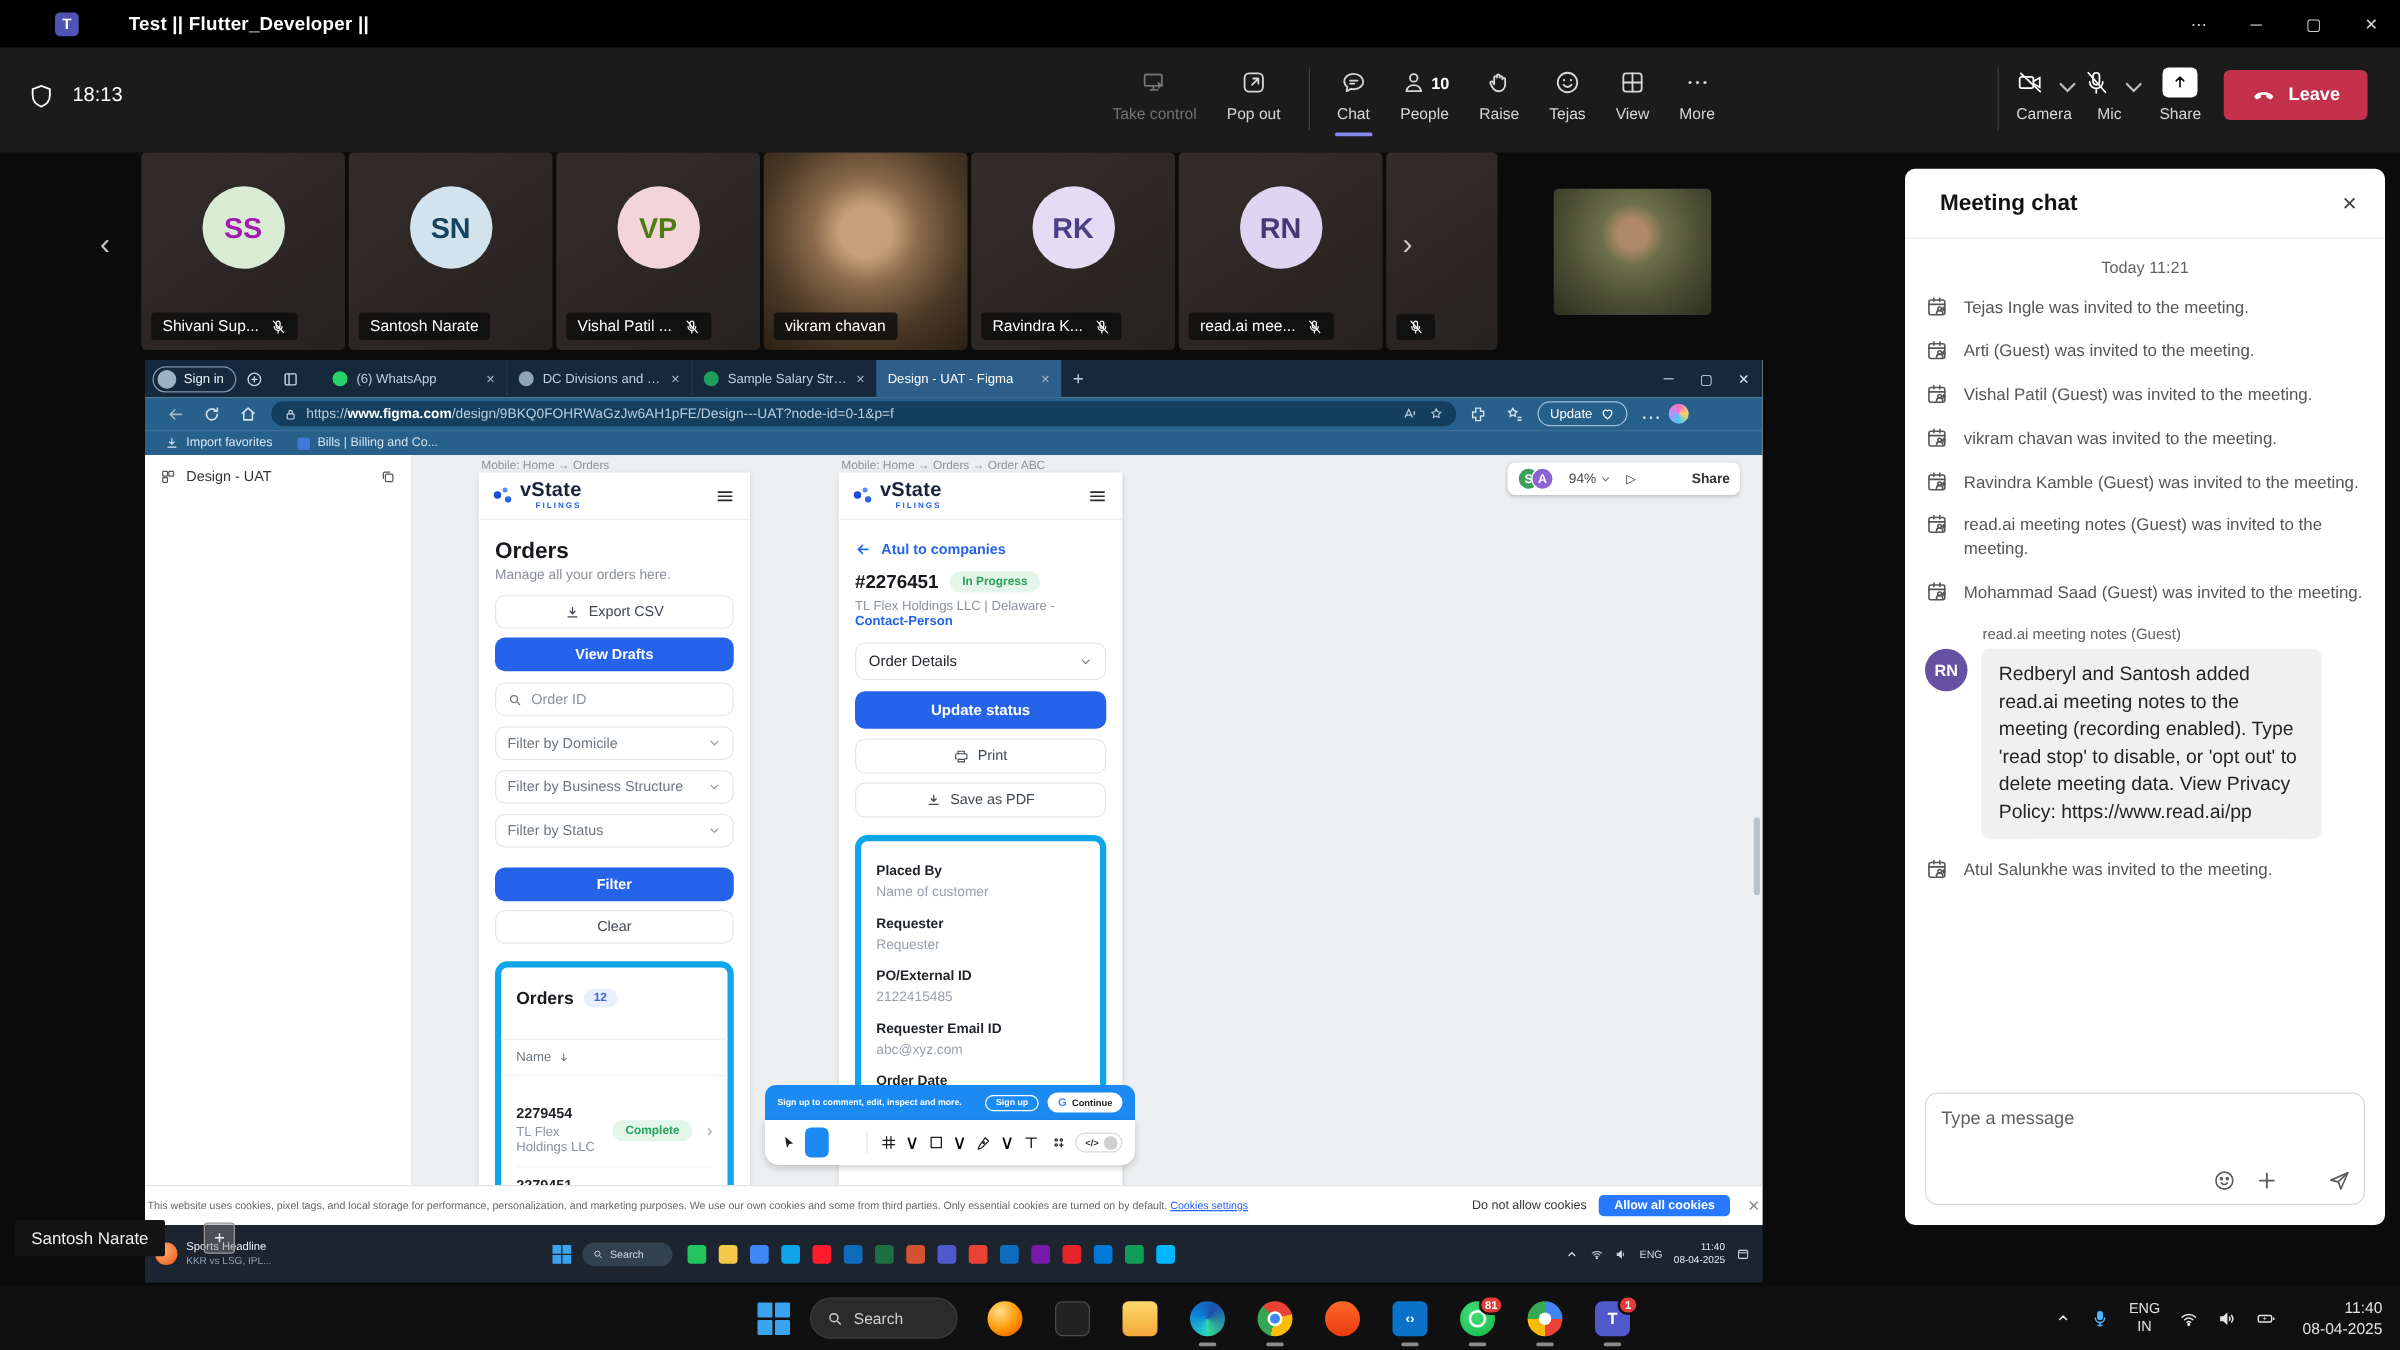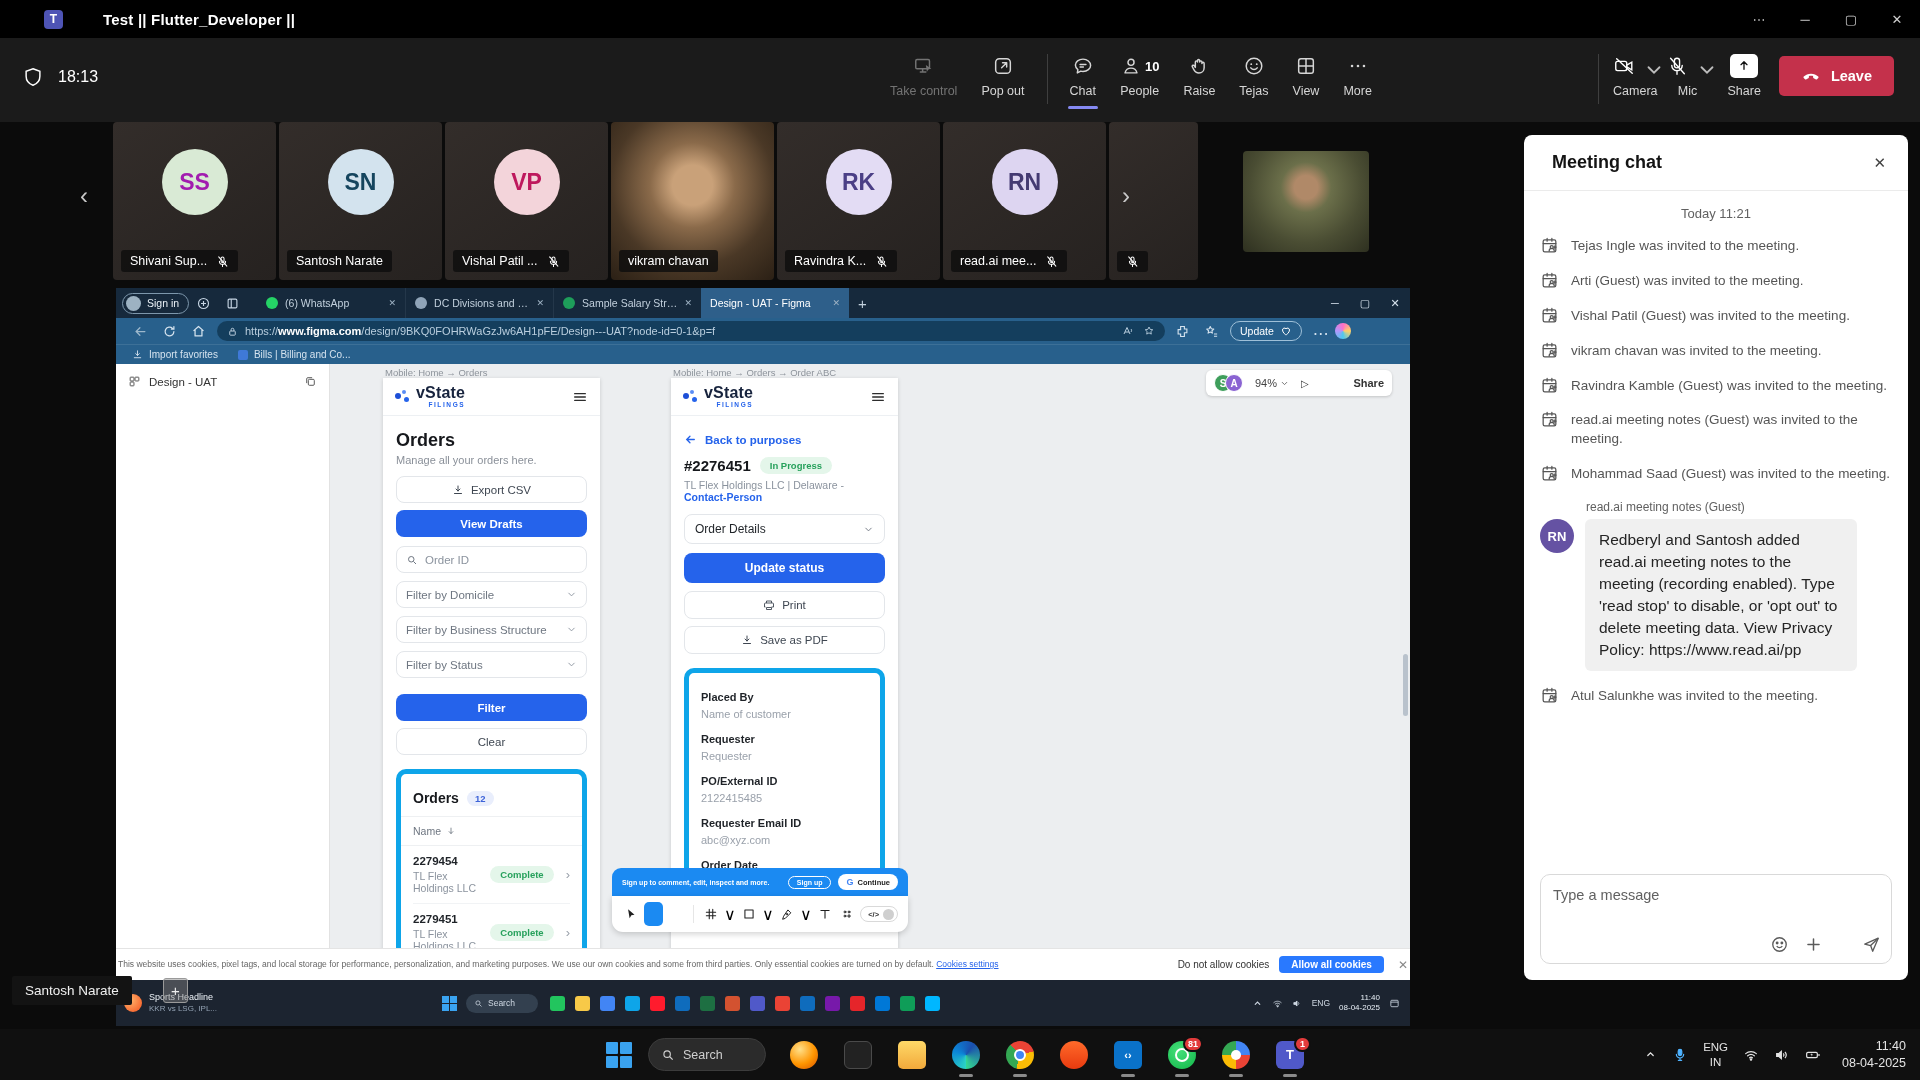--- a/index.html
+++ b/index.html
@@ -107,21 +107,21 @@
 .btn-o svg{width:12px;height:12px}
 .btn-b{height:27px;background:#2563eb;border-radius:8px;display:flex;align-items:center;justify-content:center;font-size:11.5px;font-weight:700;color:#fff;margin-bottom:7px}
 .inp{height:27px;border:1px solid #e3e6ea;border-radius:8px;display:flex;align-items:center;gap:7px;padding:0 9px;font-size:11.5px;color:#8b939e;margin:9px 0 8px}
 .inp svg{width:12px;height:12px;color:#6e7681}
 .dd{height:27px;border:1px solid #e3e6ea;border-radius:8px;display:flex;align-items:center;justify-content:space-between;padding:0 9px;font-size:11.5px;color:#6e7681;margin-bottom:8px;background:#fff}
 .dd svg{width:11px;height:11px;color:#8b939e}
 .gap8{height:8px}
 .card{border:5px solid #0ea5e9;border-radius:10px;background:#fff;margin-top:14px;padding:12px 12px 0}
 .card-h{display:flex;align-items:center;gap:8px;font-size:14px;font-weight:700;color:#16181c;padding:4px 0 10px}
 .badge12{background:#e9eefc;color:#3d63d8;font-size:9.5px;font-weight:700;padding:2px 8px;border-radius:9px}
-.col-h{border-top:1px solid #eef0f2;border-bottom:1px solid #eef0f2;margin:0 -12px;padding:8px 12px;font-size:10.5px;color:#6e7681;display:flex;align-items:center;gap:5px}
+.col-h{border-top:1px solid #eef0f2;border-bottom:1px solid #eef0f2;margin:15px -12px;padding:8px 12px;font-size:10.5px;color:#6e7681;display:flex;align-items:center;gap:5px}
 .orow{display:flex;align-items:center;padding:9px 0;border-bottom:1px solid #f1f3f5}
 .orow .oid{font-size:11.5px;font-weight:700;color:#1f2328}
 .orow .ocomp{font-size:10.5px;color:#8b939e;margin-top:3px}
 .pill-g{background:#e4f6ea;color:#27a15c;font-size:9.5px;font-weight:700;padding:3px 10px;border-radius:10px;margin-left:auto}
 .orow .och{color:#9aa1ab;font-size:13px;margin-left:12px}
 .back{display:flex;align-items:center;gap:8px;color:#2563eb;font-size:11.5px;font-weight:700;margin:9px 0 11px}
 .ordline{display:flex;align-items:center;gap:9px;margin-bottom:5px}
 .ordno{font-size:15px;font-weight:800;color:#16181c}
 .comp{font-size:10.5px;color:#8b939e;margin-bottom:11px}
 .comp .lnk{color:#2563eb;font-weight:600}
@@ -423,21 +423,21 @@
             </span>
           </div>
         </div>
         <div class="tile">
           <div class="av" style="background: rgb(211, 227, 238); color: rgb(21, 69, 94);">SN</div>
           <div class="chip">
             <span>Santosh Narate</span>
           </div>
         </div>
         <div class="tile">
-          <div class="av" style="background: rgb(243, 212, 218); color: #be185d;">VP</div>
+          <div class="av" style="background: rgb(243, 212, 218); color: #4d7c0f;">VP</div>
           <div class="chip">
             <span>Vishal Patil ...</span>
             <span style="color: rgb(255, 255, 255);">
               <svg viewBox="0 0 24 24" fill="none" stroke="currentColor" stroke-width="1.9" stroke-linecap="round" stroke-linejoin="round">
                 <rect x="9.2" y="3.5" width="5.6" height="10.5" rx="2.8"></rect>
                 <path d="M6.3 11.5a5.7 5.7 0 0011.4 0M12 17.5V21"></path>
                 <path d="M5 3.5l15 17"></path>
               </svg>
             </span>
           </div>
@@ -753,21 +753,21 @@
                 <svg viewBox="0 0 24 24" fill="none" stroke="currentColor" stroke-width="2" stroke-linecap="round">
                   <path d="M4 7h16M4 12h16M4 17h16"></path>
                 </svg>
               </span>
           </div>
           <div class="fbody">
             <div class="back">
               <svg width="13" height="13" viewBox="0 0 24 24" fill="none" stroke="currentColor" stroke-width="2.4" stroke-linecap="round">
                   <path d="M19 12H6M11 6l-6 6 6 6"></path>
                 </svg>
-              <span>Back to purposes</span>
+              <span>Atul to companies</span>
             </div>
             <div class="ordline">
               <span class="ordno">#2276451</span>
               <span class="pill-g" style="margin-left:0">In Progress</span>
             </div>
             <div class="comp">
               <span>TL Flex Holdings LLC | Delaware -</span>
               <span class="lnk">Contact-Person</span>
             </div>
             <div class="sel">

